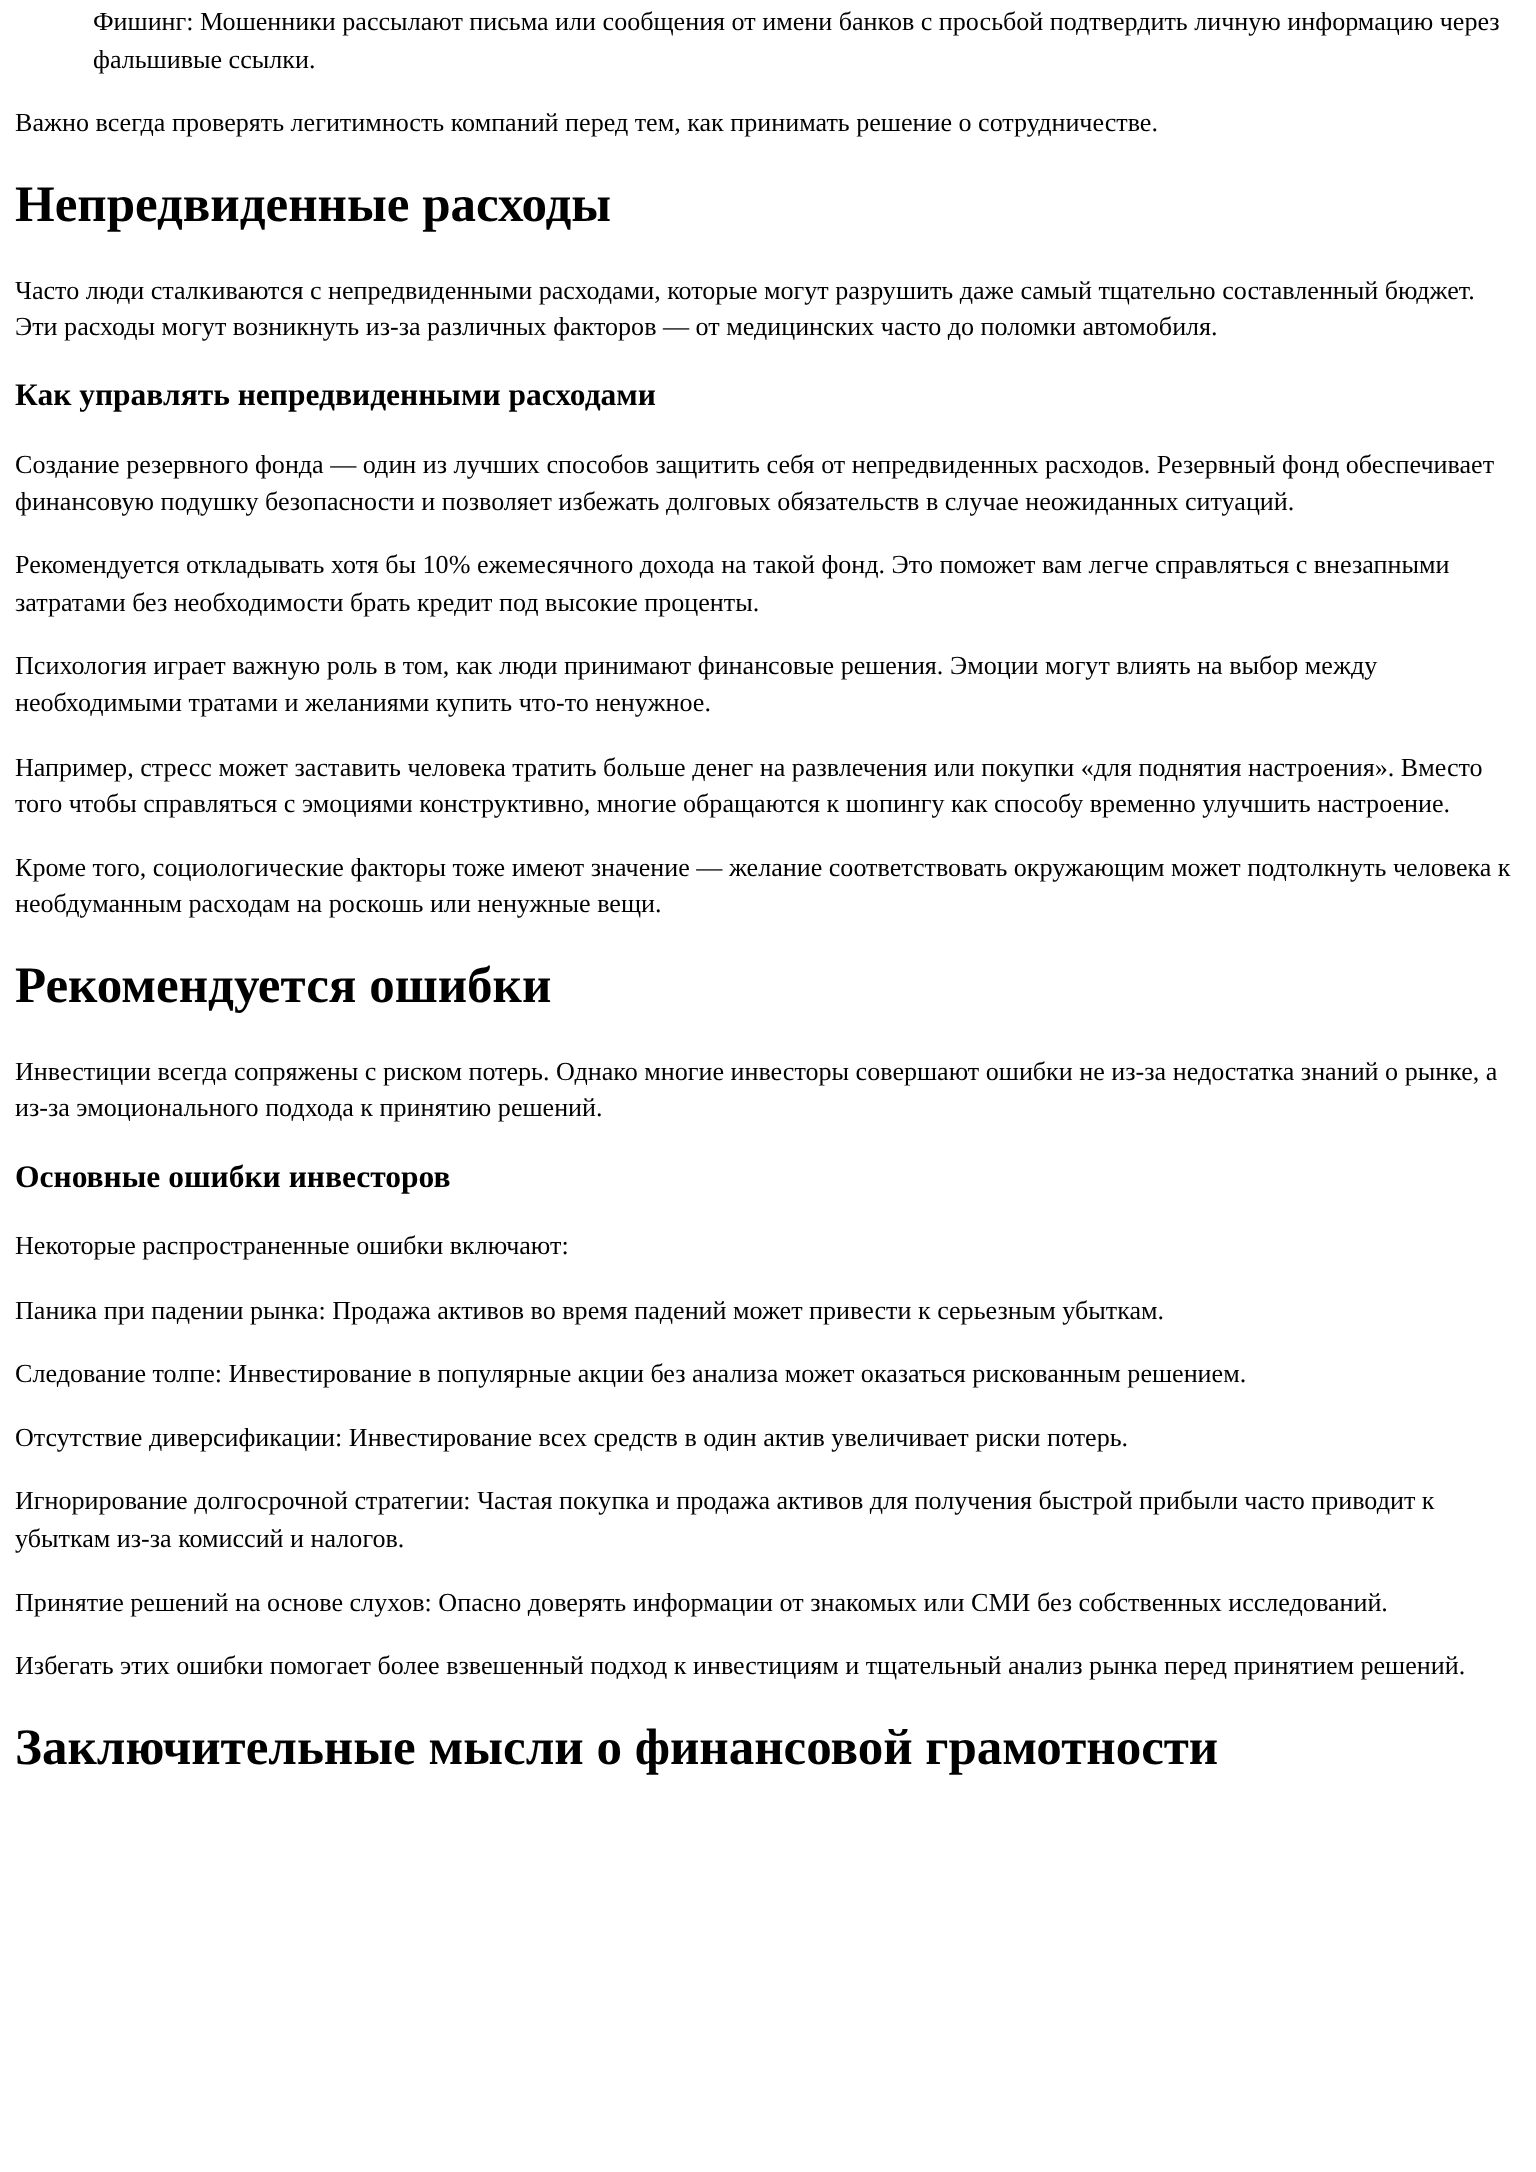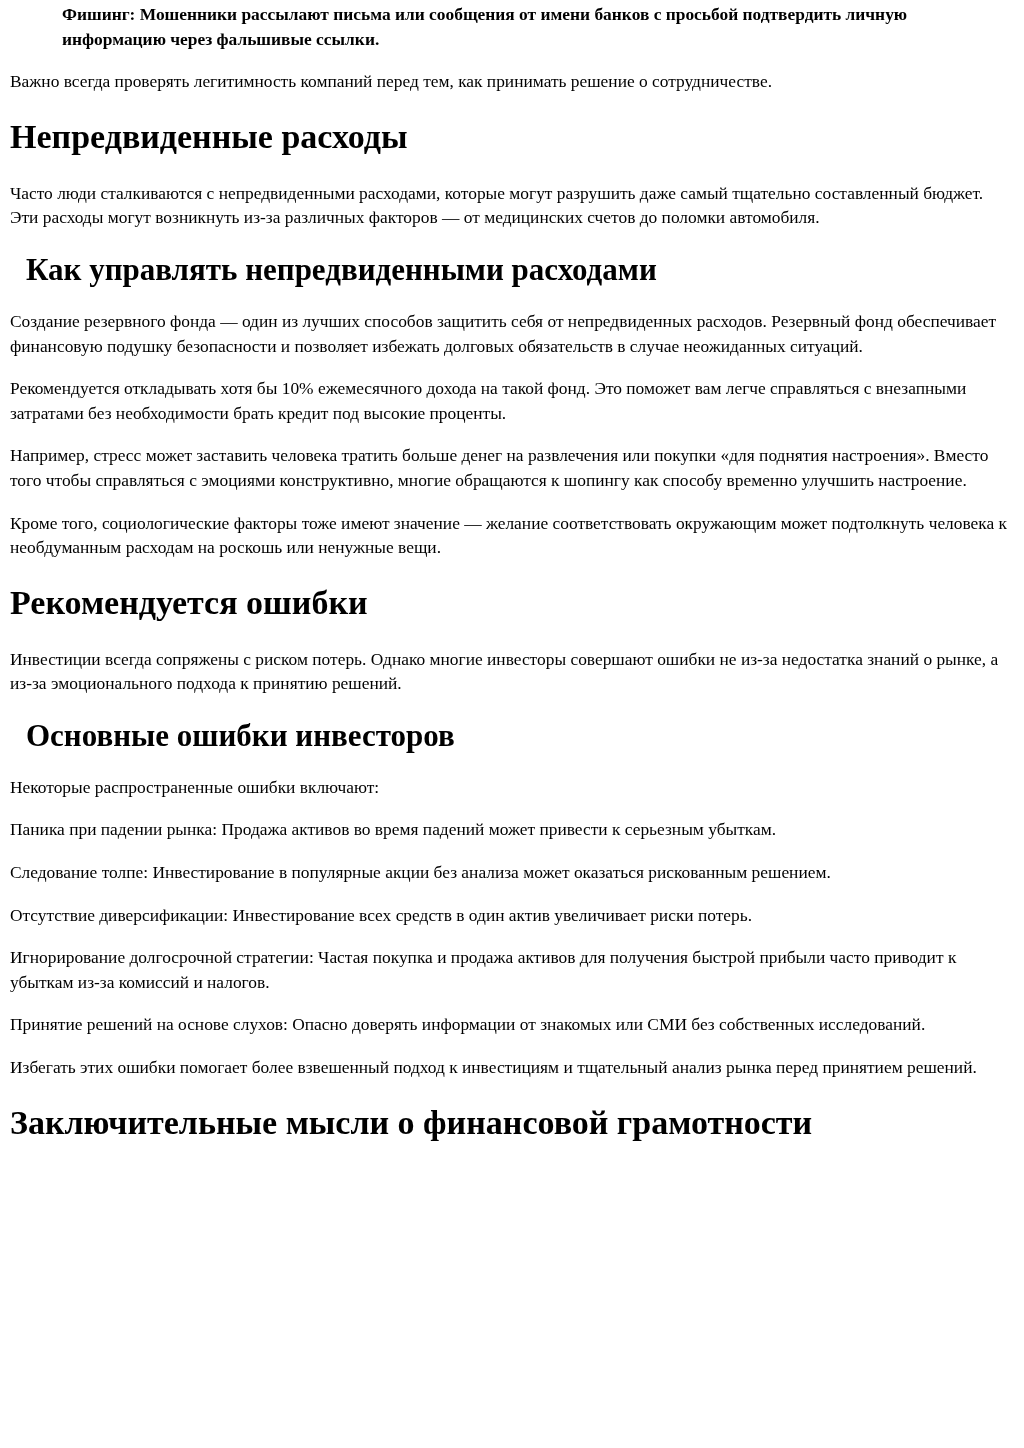--- a/index.html
+++ b/index.html
@@ -19,63 +19,63 @@
     width: 100%;
     height: 1446px;
     overflow: hidden;
   }
   p.para {
     margin: 18px 0;
   }
   .list-cont {
     margin: 0 0 17px 0;
     padding-left: 52px;
-    font-weight: bold;
   }
   .list-cont p {
     margin: 0;
   }
   h1.doc-h1 {
     font-size: 34px;
     line-height: 1.2;
     font-weight: bold;
     margin: 23px 0;
   }
   h2.doc-h2 {
-    font-size: 31px;
+    font-size: 21px;
     line-height: 1.2;
     font-weight: bold;
-    margin: 21px 16px;
+    margin: 21px 0;
   }
   .doc-page > :first-child {
     margin-top: 0;
   }
 </style>
 </head>
 <body>
 
 <article class="doc-page">
 
   <div class="list-cont">
     <p>Фишинг: Мошенники рассылают письма или сообщения от имени банков с просьбой подтвердить личную информацию через фальшивые ссылки.</p>
   </div>
 
   <p class="para">Важно всегда проверять легитимность компаний перед тем, как принимать решение о сотрудничестве.</p>
 
   <h1 class="doc-h1">Непредвиденные расходы</h1>
 
-  <p class="para">Часто люди сталкиваются с непредвиденными расходами, которые могут разрушить даже самый тщательно составленный бюджет. Эти расходы могут возникнуть из-за различных факторов — от медицинских счетов до поломки автомобиля.</p>
+  <p class="para">Часто люди сталкиваются с непредвиденными расходами, которые могут разрушить даже самый тщательно составленный бюджет. Эти расходы могут возникнуть из-за различных факторов — от медицинских часто до поломки автомобиля.</p>
 
   <h2 class="doc-h2">Как управлять непредвиденными расходами</h2>
 
   <p class="para">Создание резервного фонда — один из лучших способов защитить себя от непредвиденных расходов. Резервный фонд обеспечивает финансовую подушку безопасности и позволяет избежать долговых обязательств в случае неожиданных ситуаций.</p>
 
   <p class="para">Рекомендуется откладывать хотя бы 10% ежемесячного дохода на такой фонд. Это поможет вам легче справляться с внезапными затратами без необходимости брать кредит под высокие проценты.</p>
 
 
+  <p class="para">Психология играет важную роль в том, как люди принимают финансовые решения. Эмоции могут влиять на выбор между необходимыми тратами и желаниями купить что-то ненужное.</p>
 
 
   <p class="para">Например, стресс может заставить человека тратить больше денег на развлечения или покупки «для поднятия настроения». Вместо того чтобы справляться с эмоциями конструктивно, многие обращаются к шопингу как способу временно улучшить настроение.</p>
 
   <p class="para">Кроме того, социологические факторы тоже имеют значение — желание соответствовать окружающим может подтолкнуть человека к необдуманным расходам на роскошь или ненужные вещи.</p>
 
   <h1 class="doc-h1">Рекомендуется ошибки</h1>
 
   <p class="para">Инвестиции всегда сопряжены с риском потерь. Однако многие инвесторы совершают ошибки не из-за недостатка знаний о рынке, а из-за эмоционального подхода к принятию решений.</p>
 

